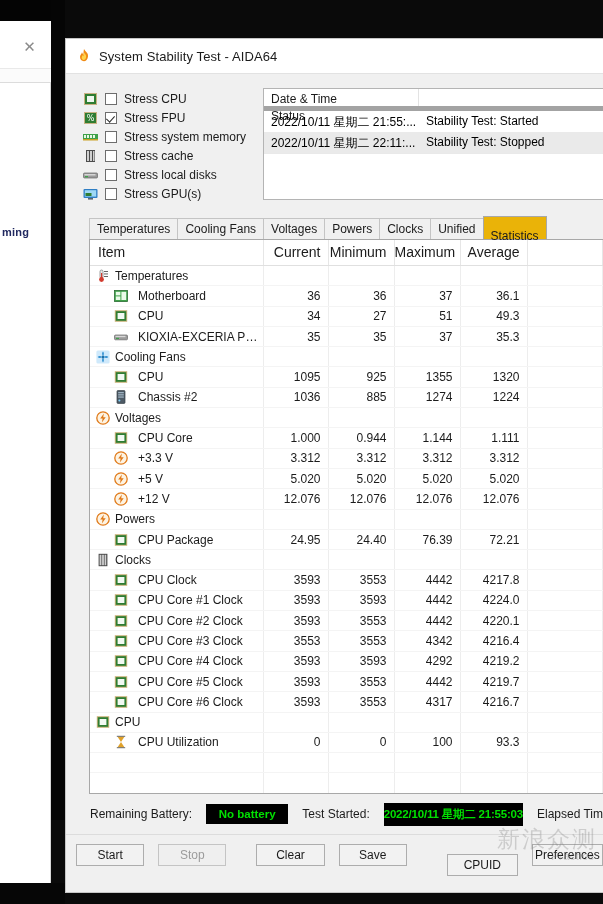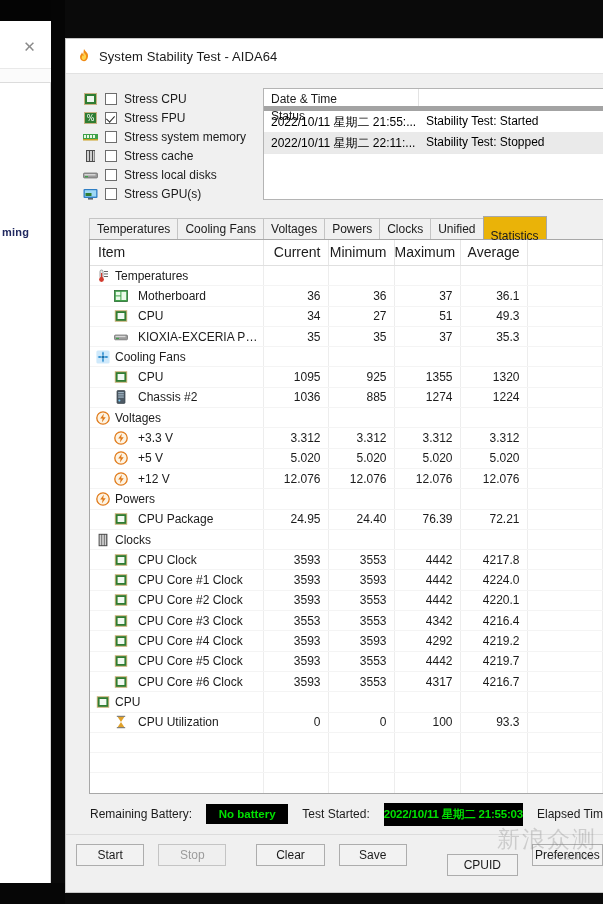--- a/index.html
+++ b/index.html
@@ -496,20 +496,37 @@
                 <td></td>
                 <td></td>
                 <td></td>
                 <td></td>
                 <td></td>
               </tr>
               <tr>
                 <td class="item">
                   <div class="itemcell child">
                     <span class="ic"><svg width="14" height="14" viewBox="0 0 14 14">
+                        <rect x="0.8" y="1.2" width="12.4" height="11.6" fill="#c9b27a"></rect>
+                        <rect x="1.8" y="2.2" width="10.4" height="9.6" fill="#2f7d32"></rect>
+                        <rect x="3.6" y="4" width="6.8" height="6" fill="#f2f9f2"></rect>
+                      </svg></span>
+                    <span class="txt">CPU Core</span>
+                  </div>
+                </td>
+                <td>1.000</td>
+                <td>0.944</td>
+                <td>1.144</td>
+                <td>1.111</td>
+                <td></td>
+              </tr>
+              <tr>
+                <td class="item">
+                  <div class="itemcell child">
+                    <span class="ic"><svg width="14" height="14" viewBox="0 0 14 14">
                         <circle cx="7" cy="7" r="6.2" fill="#fdf3e2" stroke="#e07a1a" stroke-width="1.3"></circle>
                         <path d="M7.9 2.6 L4.2 7.6 L6.6 7.6 L5.9 11.4 L9.7 6.2 L7.2 6.2 Z" fill="#e07a1a"></path>
                       </svg></span>
                     <span class="txt">+3.3 V</span>
                   </div>
                 </td>
                 <td>3.312</td>
                 <td>3.312</td>
                 <td>3.312</td>
                 <td>3.312</td>

